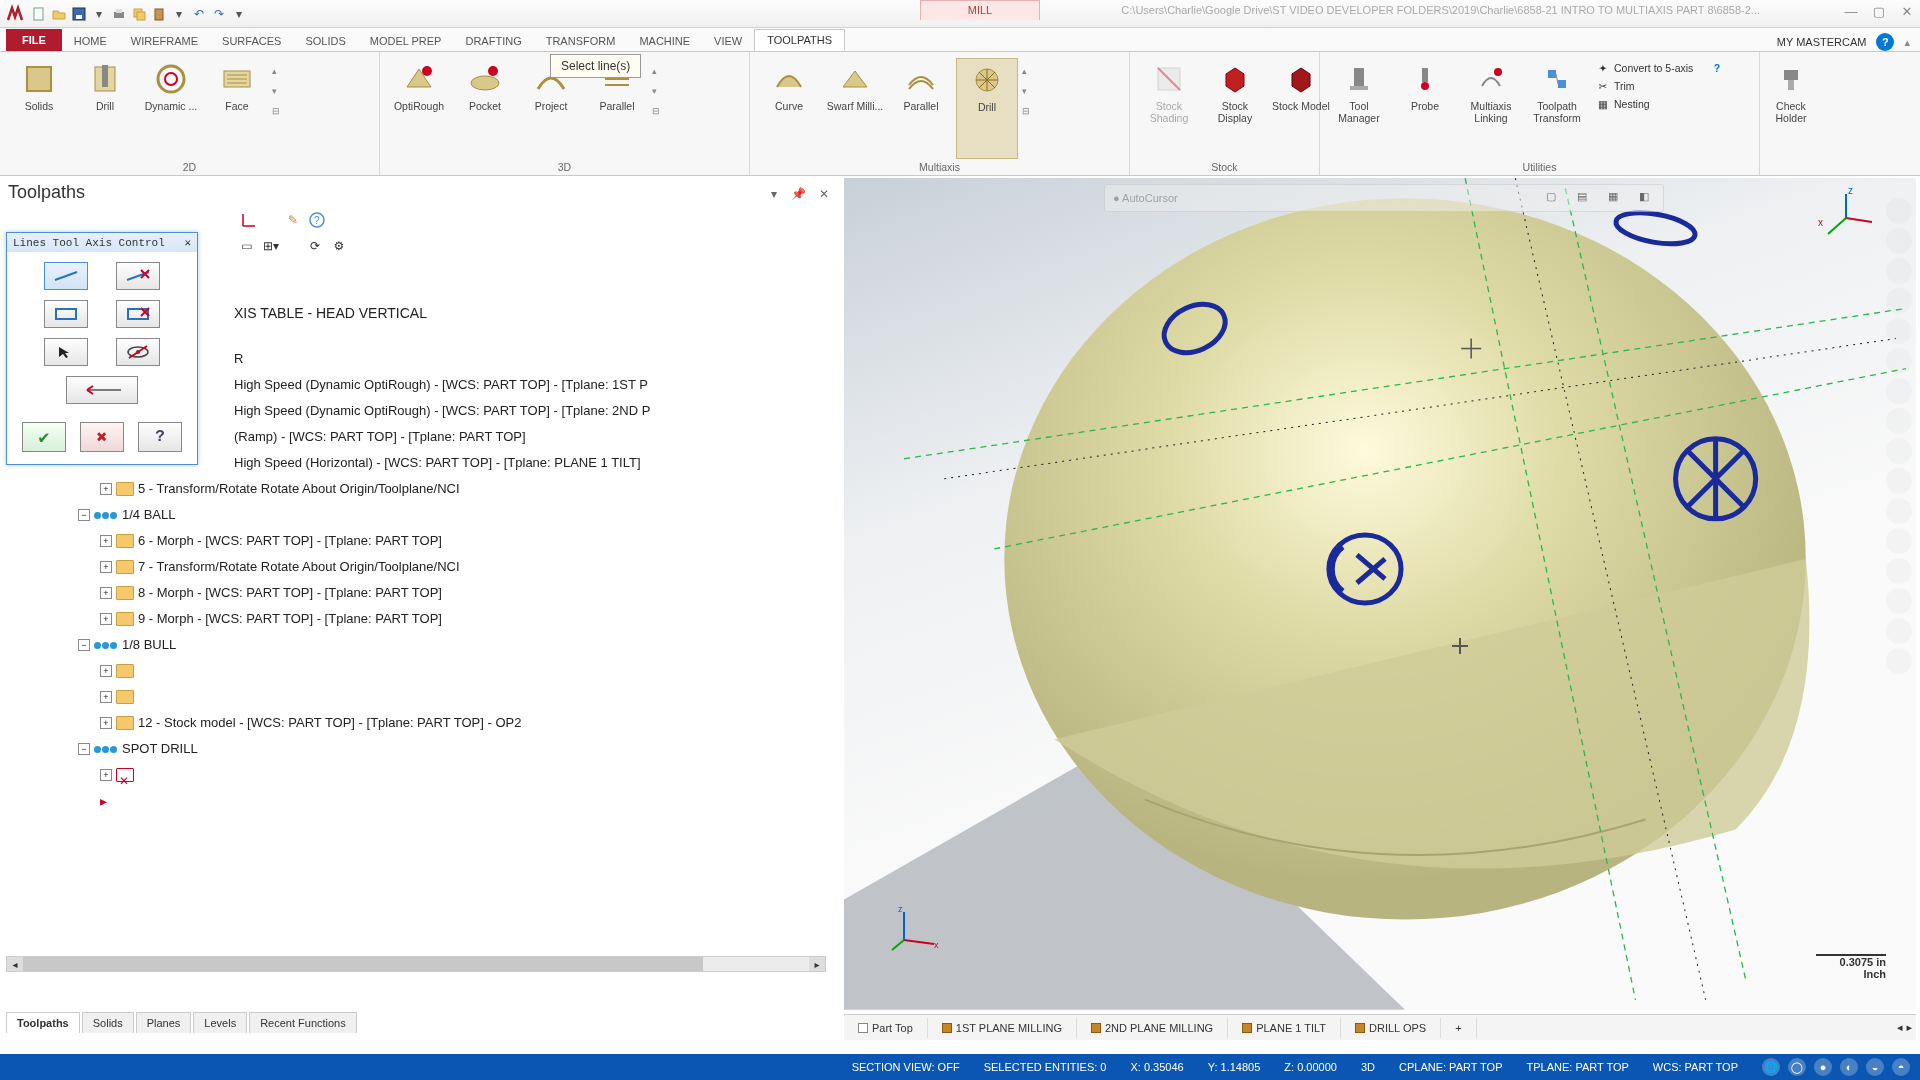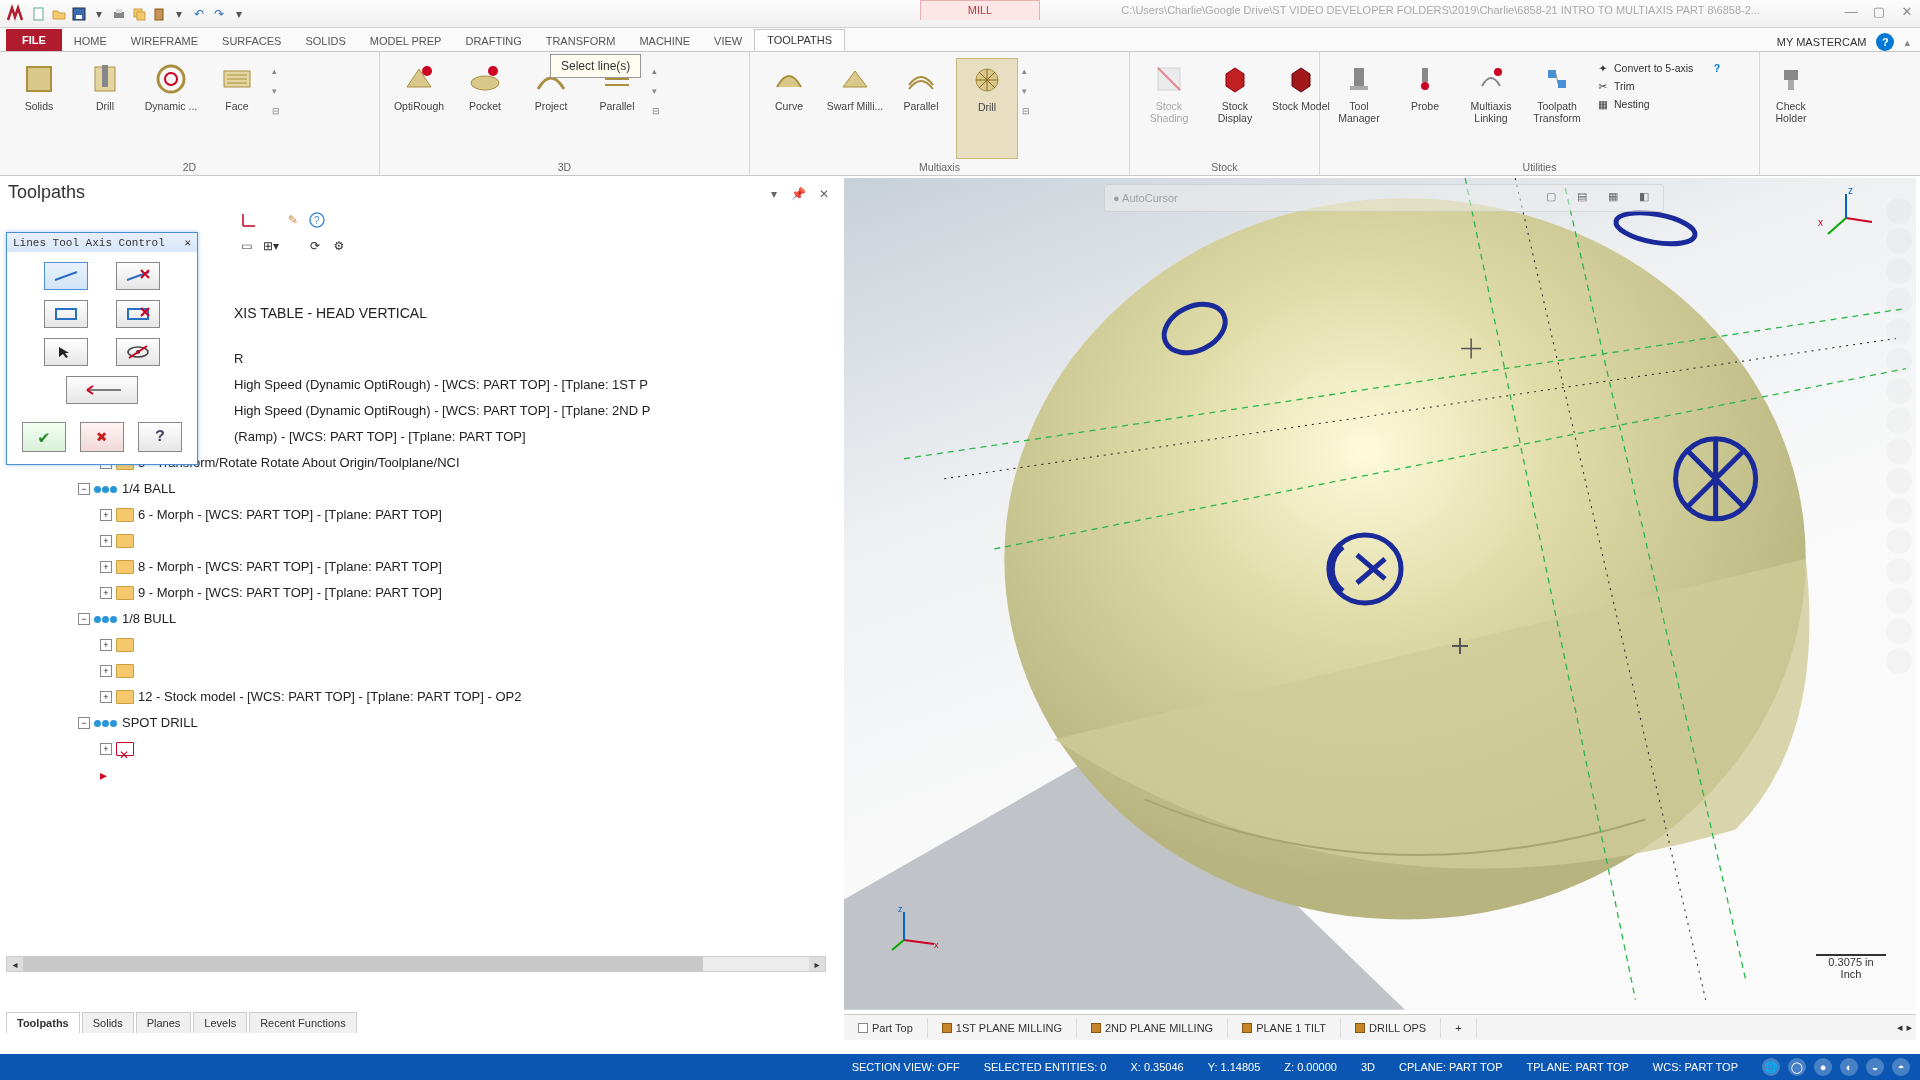--- a/index.html
+++ b/index.html
@@ -79,21 +79,21 @@
 .panel-tabs div.active { background: #fff; font-weight: bold; }
 
 
 .viewport { position: absolute; left: 844px; top: 178px; right: 4px; bottom: 70px; background: linear-gradient(160deg,#c8d0d8 0%,#eef0f2 30%,#fafafa 60%); overflow: hidden; }
 .vp-toolbar { position: absolute; top: 6px; left: 260px; width: 560px; height: 28px; background: rgba(240,240,240,0.7); border: 1px solid rgba(180,180,180,0.5); border-radius: 3px; display:flex; align-items:center; gap: 15px; padding: 0 8px; opacity: 0.7; }
 .vp-toolbar .vico { width: 16px; height: 16px; }
 .vp-sidebar { position: absolute; right: 2px; top: 20px; width: 28px; display:flex; flex-direction:column; gap: 4px; opacity: 0.4; }
 .vp-sidebar div { width: 26px; height: 26px; border-radius: 50%; background: rgba(200,200,200,0.3); }
 .gnomon { position: absolute; right: 40px; top: 10px; width: 60px; height: 60px; }
 .gnomon2 { position: absolute; left: 46px; bottom: 56px; width: 50px; height: 50px; }
-.scale-bar { position: absolute; right: 30px; bottom: 30px; text-align: center; font-size: 11px; font-weight: normal; }
+.scale-bar { position: absolute; right: 30px; bottom: 30px; text-align: right; font-size: 11px; font-weight: bold; }
 .scale-bar .line { width: 70px; border-top: 2px solid #333; margin: 0 auto; }
 .cross { position: absolute; width: 16px; height: 16px; }
 .cross::before { content:""; position:absolute; left:0; top:7px; width:16px; height:2px; background:#555; }
 .cross::after { content:""; position:absolute; left:7px; top:0; width:2px; height:16px; background:#555; }
 
 
 .view-tabs { position: absolute; left: 844px; right: 4px; bottom: 40px; height: 26px; background: #f4f4f4; border-top: 1px solid #ccc; display: flex; align-items: center; }
 .vtab { padding: 4px 14px; font-size: 11px; display: flex; align-items: center; gap: 4px; border-right: 1px solid #ddd; }
 .vmark { width: 10px; height: 10px; background: #c6852a; border: 1px solid #8a5a12; }
 .vtab-nav { position: absolute; right: 4px; display:flex; gap: 4px; }
@@ -525,20 +525,21 @@
   </div>
 </div>
 
 <div class="tree">
   <div class="row clipped" style="font-size:14px">XIS TABLE - HEAD VERTICAL</div>
   <div style="height:20px"></div>
   <div class="row clipped">R</div>
   <div class="row clipped">High Speed (Dynamic OptiRough) - [WCS: PART TOP] - [Tplane: 1ST P</div>
   <div class="row clipped">High Speed (Dynamic OptiRough) - [WCS: PART TOP] - [Tplane: 2ND P</div>
   <div class="row clipped">(Ramp) - [WCS: PART TOP] - [Tplane: PART TOP]</div>
+  <div class="row clipped">High Speed (Horizontal) - [WCS: PART TOP] - [Tplane: PLANE 1 TILT]</div>
   <div class="row indent2">
       <span class="exp">+</span>
       <span class="folder"></span>
       <span>5 - Transform/Rotate Rotate About Origin/Toolplane/NCI</span>
     </div>
   <div class="row indent1">
       <span class="exp">−</span>
       <span class="ballicon">
         <span></span>
         <span></span>
@@ -547,20 +548,21 @@
       <span>1/4 BALL</span>
     </div>
   <div class="row indent2">
       <span class="exp">+</span>
       <span class="folder"></span>
       <span>6 - Morph - [WCS: PART TOP] - [Tplane: PART TOP]</span>
     </div>
   <div class="row indent2">
       <span class="exp">+</span>
       <span class="folder"></span>
+      <span>7 - Transform/Rotate Rotate About Origin/Toolplane/NCI</span>
     </div>
   <div class="row indent2">
       <span class="exp">+</span>
       <span class="folder"></span>
       <span>8 - Morph - [WCS: PART TOP] - [Tplane: PART TOP]</span>
     </div>
   <div class="row indent2">
       <span class="exp">+</span>
       <span class="folder"></span>
       <span>9 - Morph - [WCS: PART TOP] - [Tplane: PART TOP]</span>

